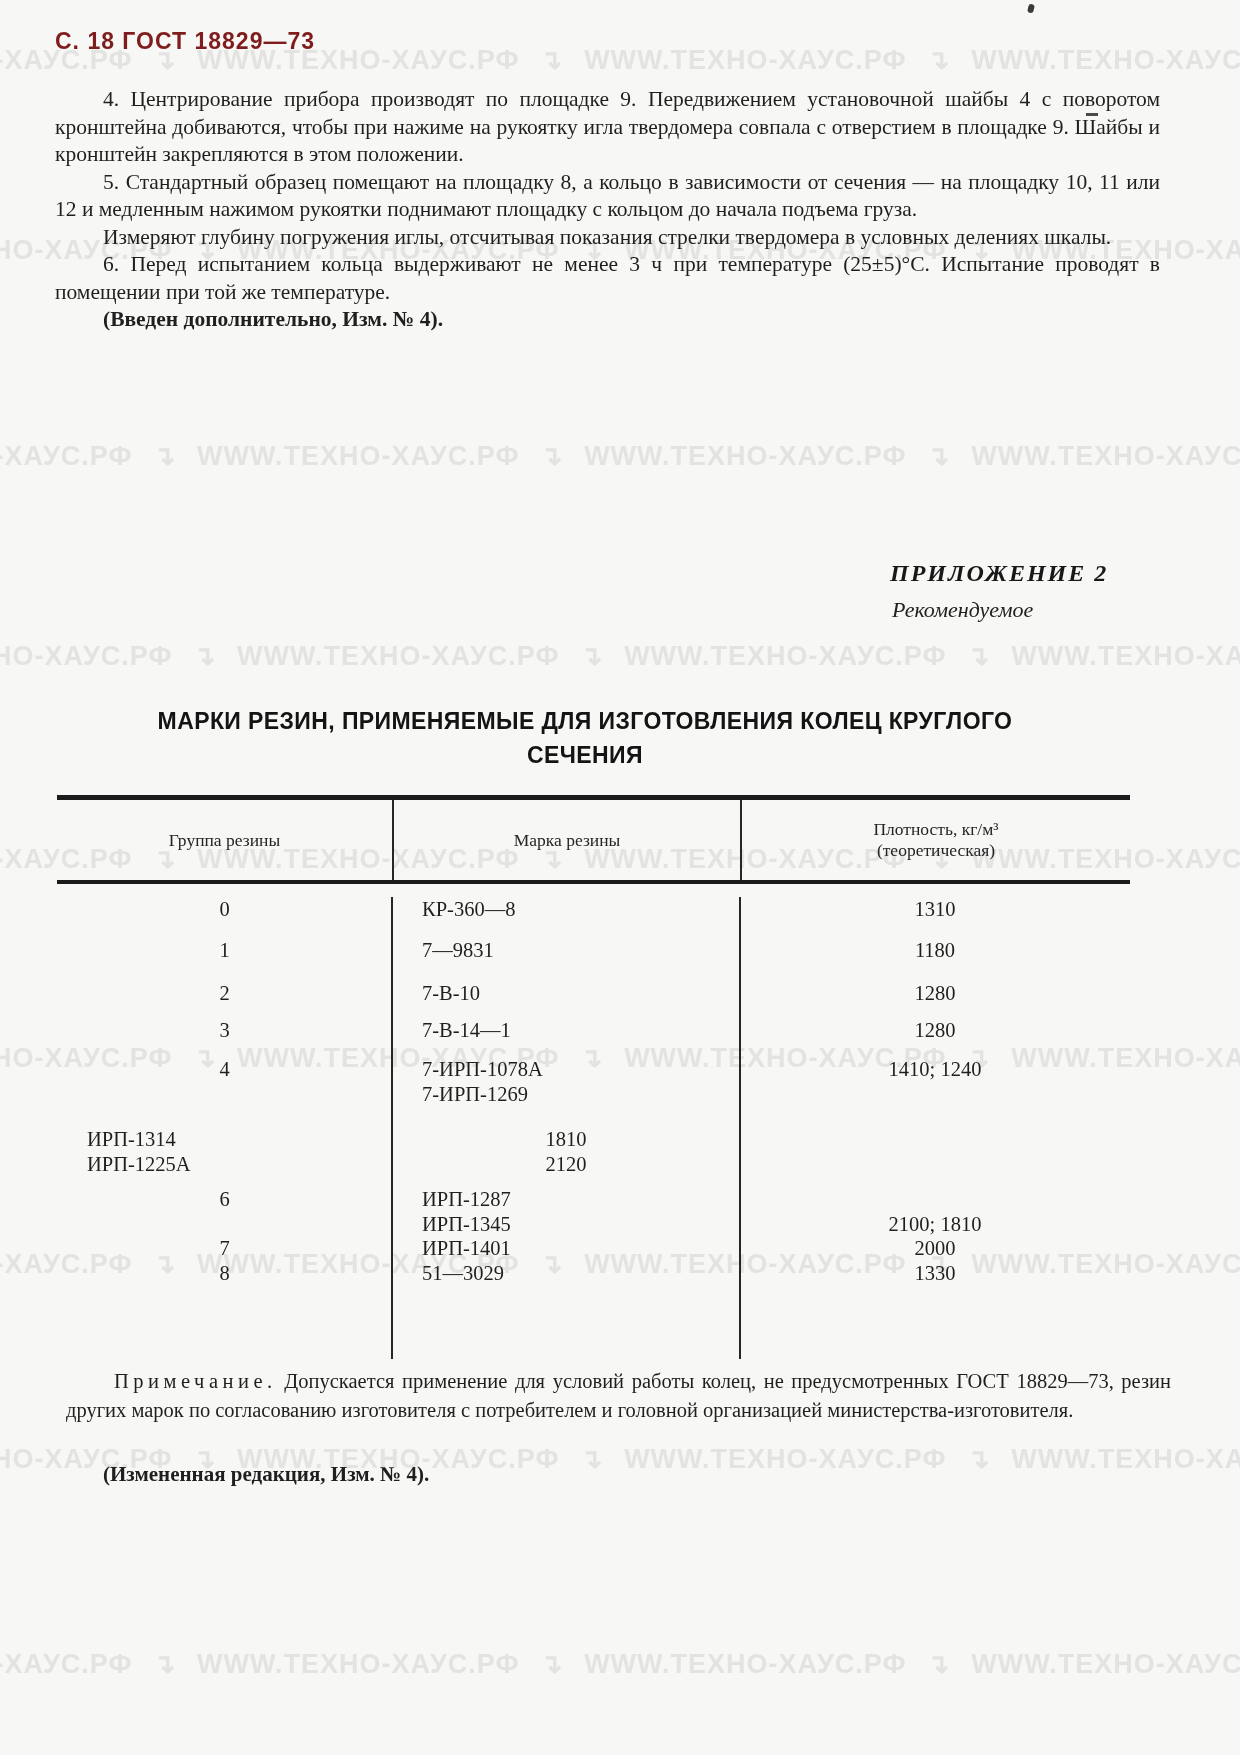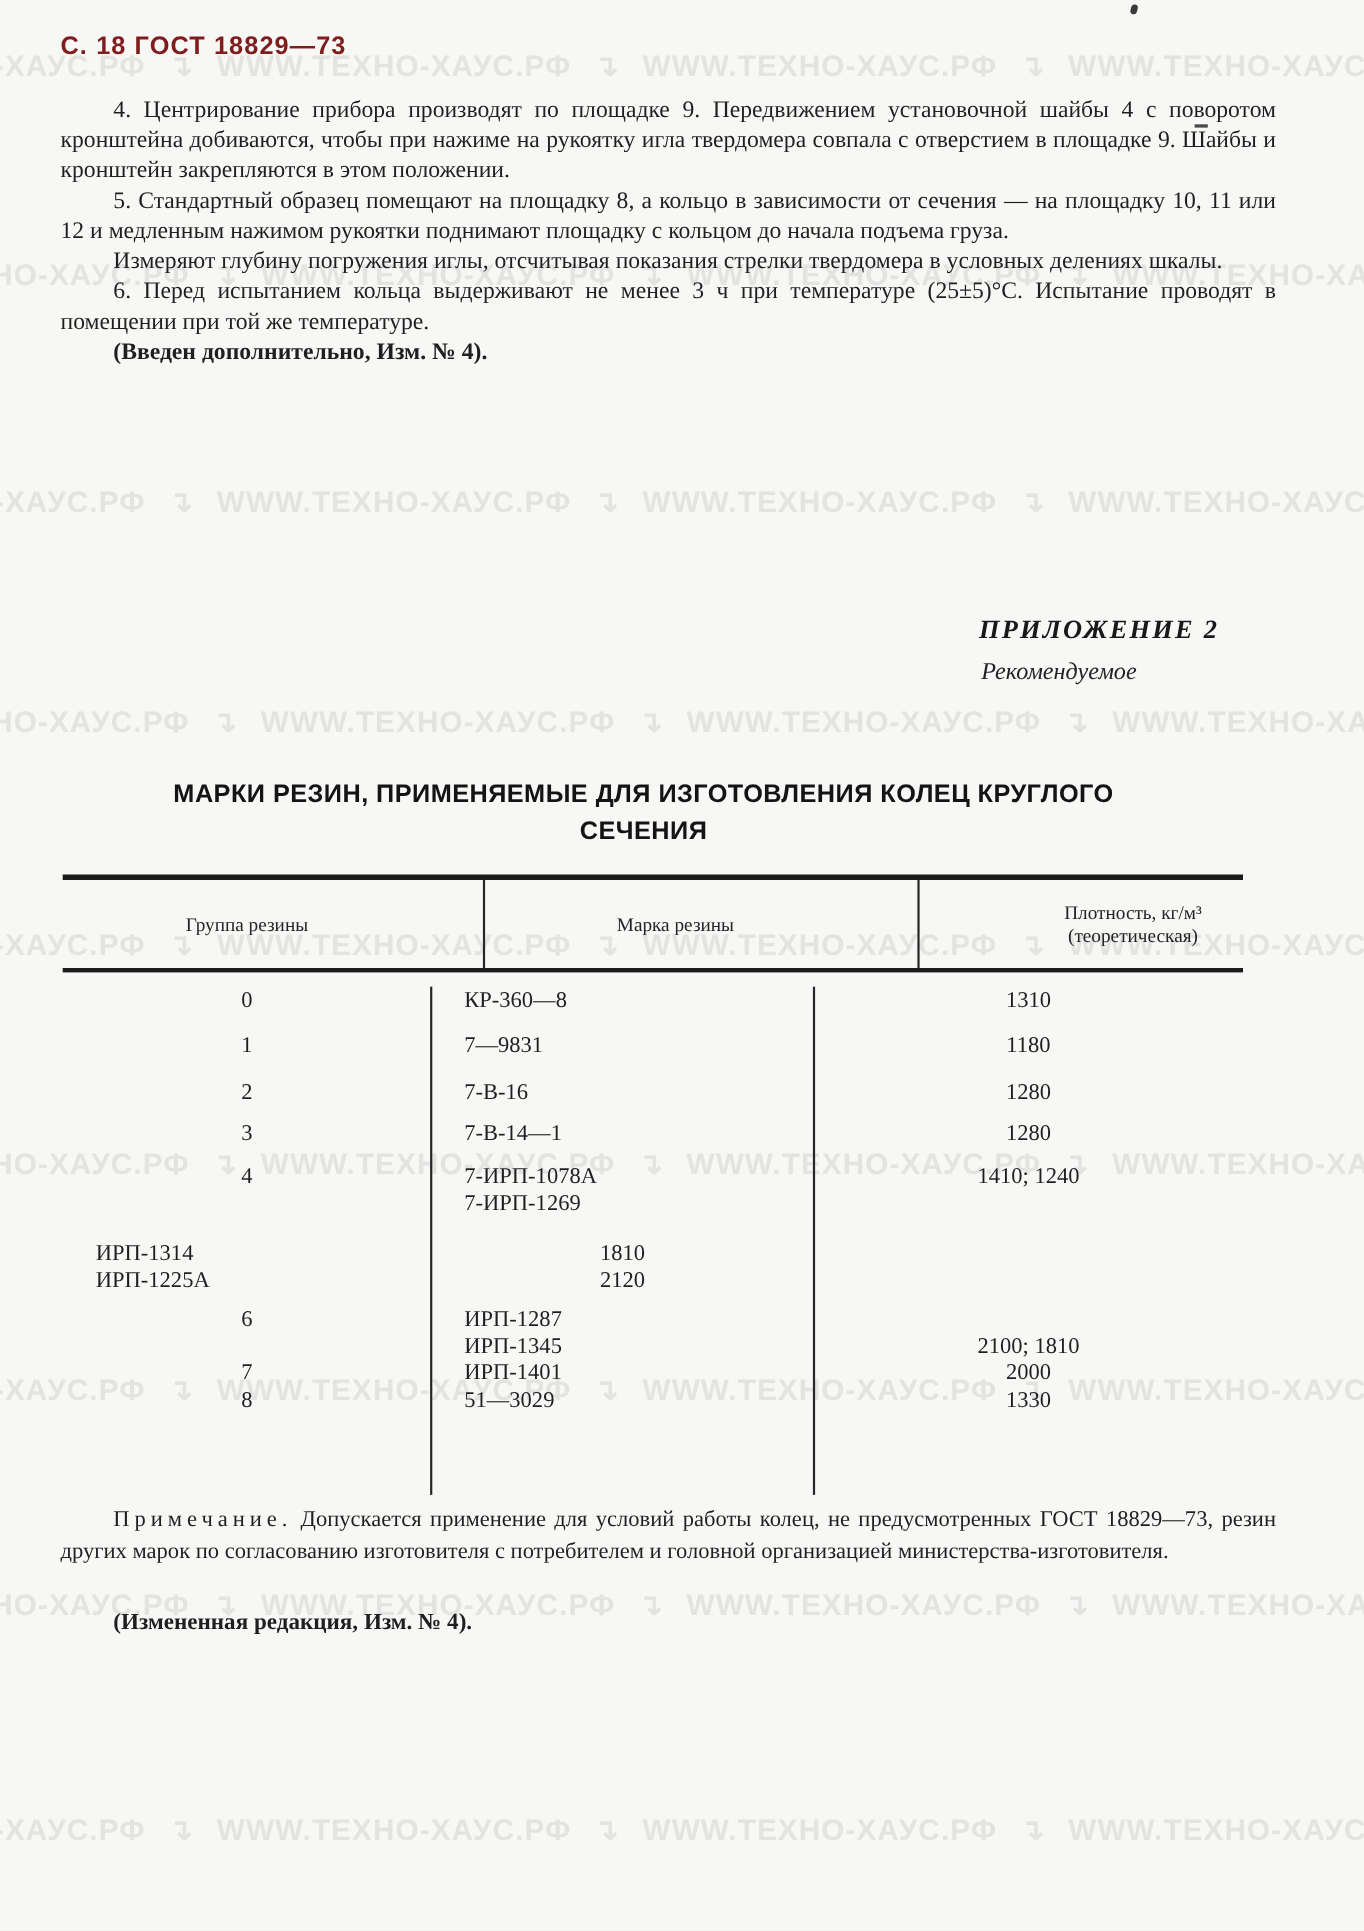--- a/index.html
+++ b/index.html
@@ -58,21 +58,21 @@
     position:absolute;left:70px;top:704px;width:1030px;
     text-align:center;white-space:pre-line;
     font-family:"Liberation Sans", sans-serif;
     font-weight:bold;font-size:23px;line-height:34px;letter-spacing:0.4px;color:#141414;
   }
   
   .gtable{position:absolute;left:57px;top:795px;width:1073px;}
   .t-toprule{height:5px;background:#1b1b1b;}
   .t-head{
     display:grid;grid-template-columns:335px 348px 390px;
-    height:80px;border-bottom:4px solid #1b1b1b;gap:47px;
+    height:80px;border-bottom:4px solid #1b1b1b;
   }
   .t-head .th{
     display:flex;align-items:center;justify-content:center;
     text-align:center;white-space:pre-line;
     font-size:17.5px;line-height:21px;color:#242424;
   }
   .t-head .th + .th{border-left:2px solid #262626;}
   .t-body{position:relative;height:462px;}
   .vline{position:absolute;top:0;width:2px;height:100%;background:#262626;}
   .vline.v1{left:334px;}
@@ -89,21 +89,21 @@
   .tr:nth-of-type(2){margin-top:16px;}
   .tr:nth-of-type(3){margin-top:13px;}
   .tr:nth-of-type(4){margin-top:16px;}
   .tr:nth-of-type(5){margin-top:19px;}
   .tr:nth-of-type(6){margin-top:12px;}
   .tr:nth-of-type(7){margin-top:15px;}
   .tr:nth-of-type(8){margin-top:21px;}
   .tr:nth-of-type(9){margin-top:11px;}
   
   .note{
-    position:absolute;left:55px;top:1367px;width:1105px;
+    position:absolute;left:66px;top:1367px;width:1105px;
     font-size:20.5px;line-height:28.5px;text-align:justify;text-indent:48px;
   }
   .note .note-label{letter-spacing:4.5px;}
   .amendment2{
     position:absolute;left:55px;top:1462px;width:1105px;
     font-size:21px;font-weight:bold;text-indent:48px;
   }
 </style>
 </head>
 <body>
@@ -158,21 +158,21 @@
         <div class="td m">КР-360—8</div>
         <div class="td d">1310</div>
       </div>
       <div class="tr">
         <div class="td g">1</div>
         <div class="td m">7—9831</div>
         <div class="td d">1180</div>
       </div>
       <div class="tr">
         <div class="td g">2</div>
-        <div class="td m">7-В-16</div>
+        <div class="td m">7-В-10</div>
         <div class="td d">1280</div>
       </div>
       <div class="tr">
         <div class="td g">3</div>
         <div class="td m">7-В-14—1</div>
         <div class="td d">1280</div>
       </div>
       <div class="tr">
         <div class="td g">4</div>
         <div class="td m">7-ИРП-1078А

